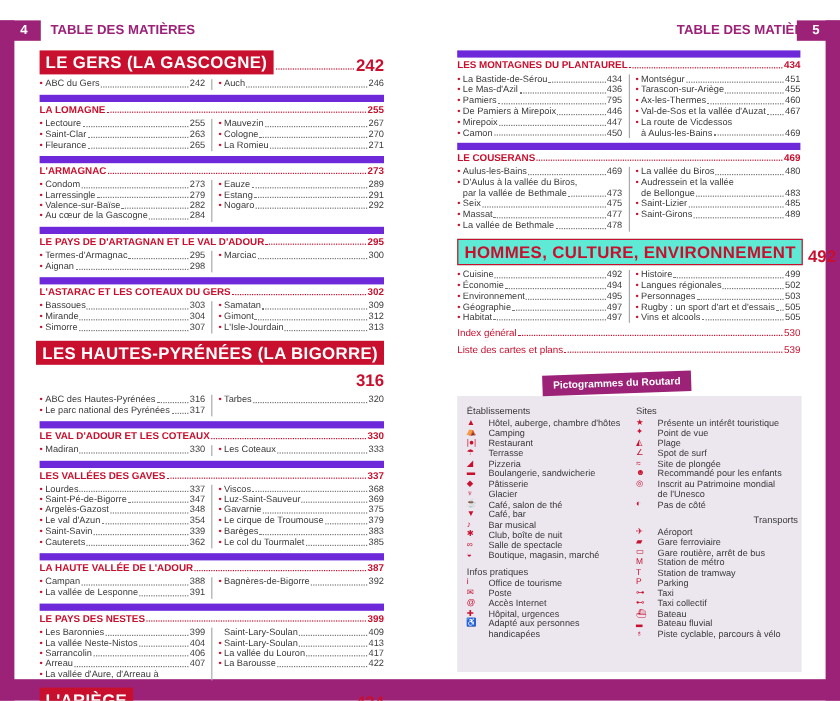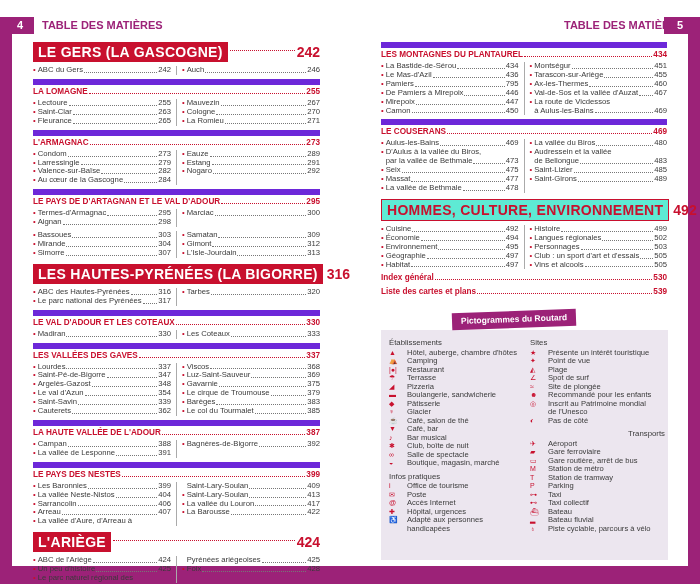--- a/index.html
+++ b/index.html
@@ -11,38 +11,38 @@
 #lp-side{position:absolute;left:0;top:17px;width:12px;height:567px}
 #lp-bottom{position:absolute;left:0;top:566px;width:350px;height:18px}
 #rp-top{position:absolute;left:664px;top:17px;width:36px;height:17px}
 #rp-side{position:absolute;left:688px;top:17px;width:12px;height:567px}
 #rp-bottom{position:absolute;left:350px;top:566px;width:350px;height:18px}
 .pnum{position:absolute;top:17px;height:17px;line-height:17px;color:#fff;font-weight:bold;font-size:11px;text-align:center;width:20px}
 .phead{position:absolute;top:17px;height:17px;line-height:17px;color:#9c2278;font-weight:bold;font-size:11px}
 .page{position:absolute;top:42px}
 #left{left:33px;width:287px}
 #right{left:381px;width:286px}
-.chap{display:flex;align-items:center;margin-bottom:4px}
+.chap{display:flex;align-items:flex-end;margin-bottom:4px}
 .chap .box{background:#c8102e;color:#fff;font-weight:bold;font-size:14px;padding:2px 5px;white-space:nowrap;letter-spacing:.3px}
 .chap .box.outline{background:#5eead4;color:#c8102e;border:1.5px solid #c8102e}
 .chap .dots{flex:1;border-bottom:1px dotted #c8102e;margin:0 2px 4px}
 .chap .num{color:#c8102e;font-weight:bold;font-size:14px}
 .sec{display:flex;align-items:flex-end;font-size:8.2px;font-weight:bold;color:#c8102e;border-top:6px solid #6d28d9;padding-top:2px;margin-bottom:3px}
 .sec .dots{flex:1;border-bottom:1px dotted #c8102e;margin:0 1px 2px}
 .cols{display:flex;margin-bottom:4px}
 .col{flex:1;font-size:7.7px;line-height:8.9px}
 .col.l{padding-right:5px;border-right:1px solid #aaa}
 .col.r{padding-left:5px}
 .item{display:flex;align-items:flex-end}
 .item .b{color:#c8102e;margin-right:2px}
 .item .t{white-space:nowrap}
 .item .d{flex:1;border-bottom:1px dotted #777;margin:0 1px 2px;min-width:4px}
 .item .n{white-space:nowrap}
 .item.cont .b{visibility:hidden}
-.link{display:flex;align-items:flex-end;font-size:8.2px;font-weight:bold;color:#c8102e;margin-bottom:5px}
+.link{display:flex;align-items:flex-end;font-size:8.2px;font-weight:normal;color:#c8102e;margin-bottom:5px}
 .link .dots{flex:1;border-bottom:1px dotted #c8102e;margin:0 1px 2px}
 
 #picto{position:absolute;left:381px;top:330px;width:287px;height:230px;background:#ece6ef}
 #picto-title{position:absolute;left:452px;top:311px;width:124px;height:17px;background:#9c2278;color:#fff;font-weight:bold;font-size:8.5px;line-height:17px;text-align:center;transform:rotate(-2deg)}
 .pcol{position:absolute;top:337px;font-size:7.6px;line-height:8.5px}
 .pcol h4{font-size:7.8px;font-weight:normal;color:#3a3a3a;margin:2px 0 1px}
 .pi{display:flex}
 .pi .ic{width:18px;color:#c8102e;font-size:7px;text-align:left}
 </style>
 </head>
@@ -206,20 +206,25 @@
       </div>
       <div class="col r">
         <div class="item">
           <span class="b">•</span>
           <span class="t">Marciac</span>
           <span class="d"></span>
           <span class="n">300</span>
         </div>
       </div>
     </div>
+    <div class="sec">
+      <span>L'ASTARAC ET LES COTEAUX DU GERS</span>
+      <span class="dots"></span>
+      <span>302</span>
+    </div>
     <div class="cols">
       <div class="col l">
         <div class="item">
           <span class="b">•</span>
           <span class="t">Bassoues</span>
           <span class="d"></span>
           <span class="n">303</span>
         </div>
         <div class="item">
           <span class="b">•</span>
@@ -248,21 +253,21 @@
           <span class="n">312</span>
         </div>
         <div class="item">
           <span class="b">•</span>
           <span class="t">L'Isle-Jourdain</span>
           <span class="d"></span>
           <span class="n">313</span>
         </div>
       </div>
     </div>
-    <div class="chap" style="margin-top: 6px;">
+    <div class="chap" style="margin-top: 6px; flex-direction: column;">
       <span class="box">LES HAUTES-PYRÉNÉES (LA BIGORRE)</span>
       <span class="dots"></span>
       <span class="num">316</span>
     </div>
     <div class="cols">
       <div class="col l">
         <div class="item">
           <span class="b">•</span>
           <span class="t">ABC des Hautes-Pyrénées</span>
           <span class="d"></span>
@@ -729,21 +734,21 @@
           <span class="n">502</span>
         </div>
         <div class="item">
           <span class="b">•</span>
           <span class="t">Personnages</span>
           <span class="d"></span>
           <span class="n">503</span>
         </div>
         <div class="item">
           <span class="b">•</span>
-          <span class="t">Club : un sport d'art et d'essais</span>
+          <span class="t">Rugby : un sport d'art et d'essais</span>
           <span class="d"></span>
           <span class="n">505</span>
         </div>
         <div class="item">
           <span class="b">•</span>
           <span class="t">Vins et alcools</span>
           <span class="d"></span>
           <span class="n">505</span>
         </div>
       </div>

